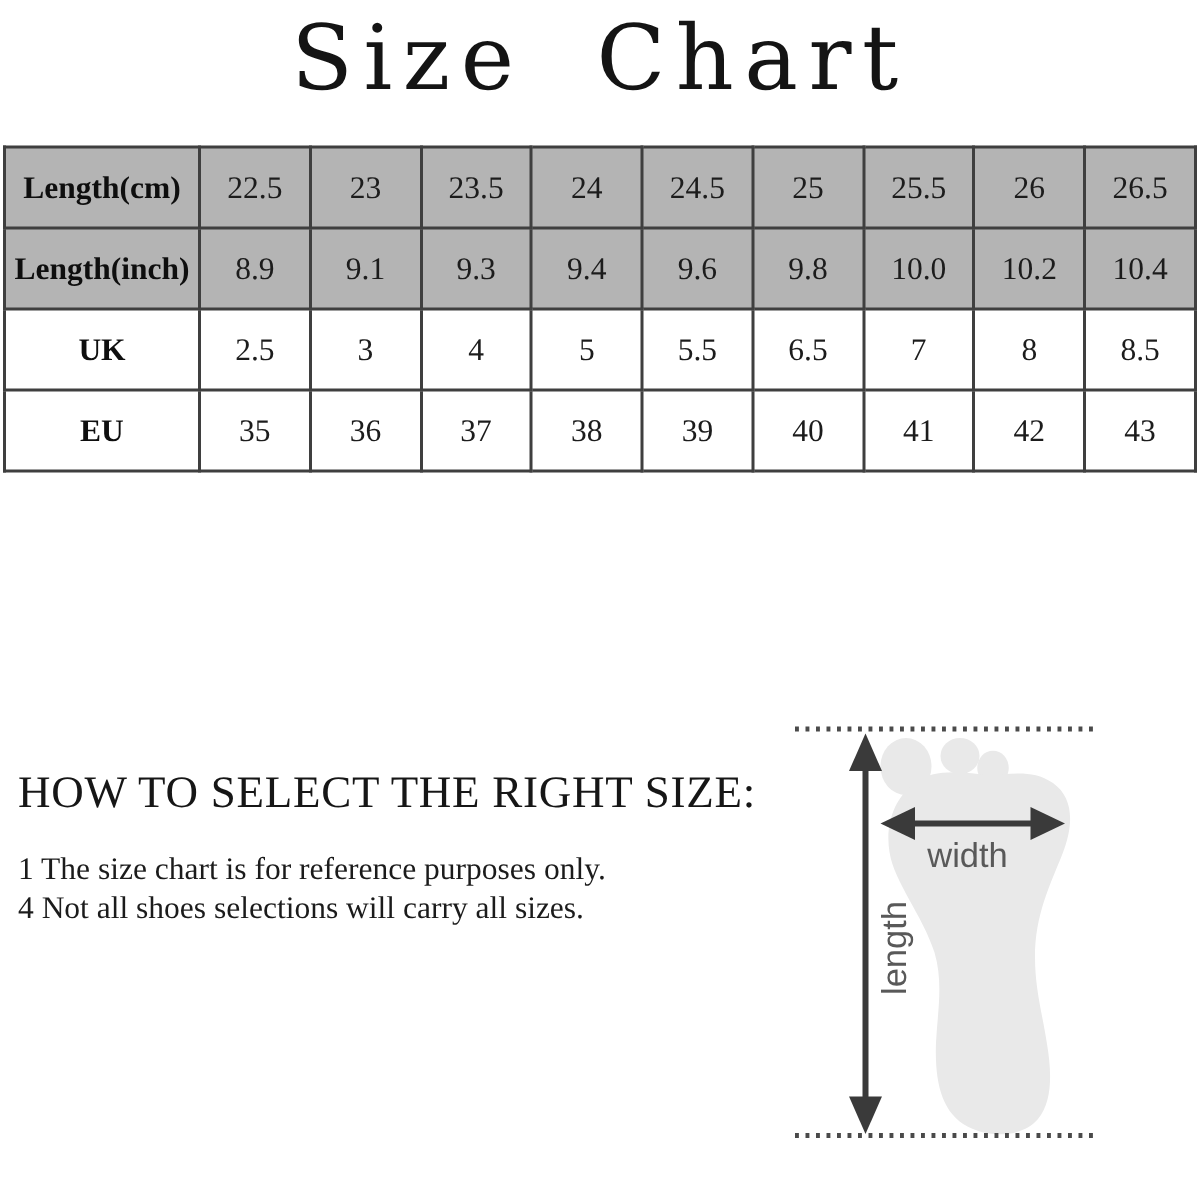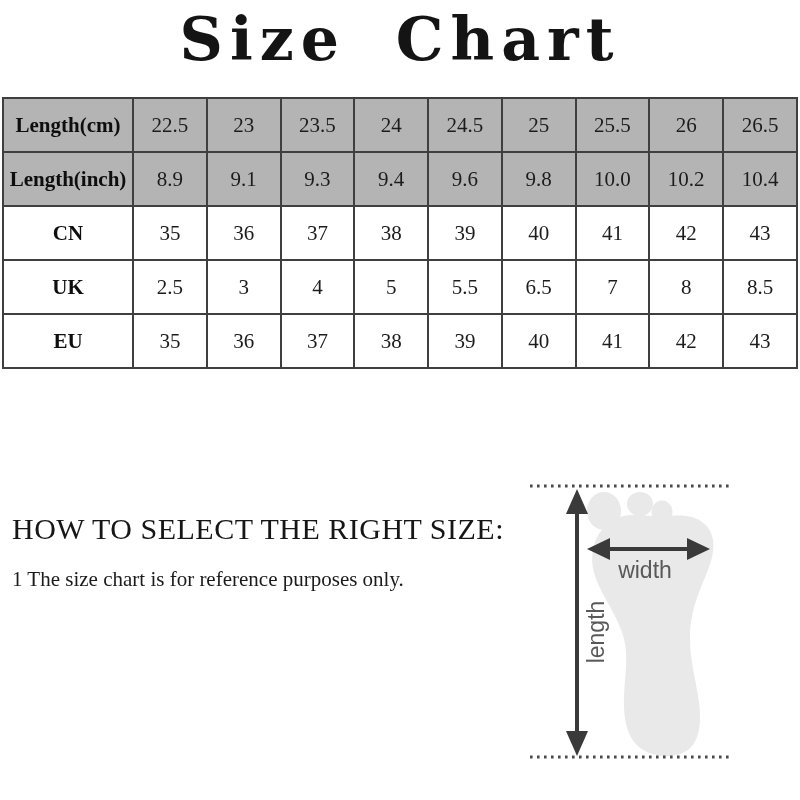--- a/index.html
+++ b/index.html
@@ -12,21 +12,21 @@
     color: var(--text-primary, #111);
   }
 
   
   .page-title {
     position: absolute;
     left: 0; right: 0; top: 4px;
     margin: 0;
     text-align: center;
     font-family: "DejaVu Serif", serif;
-    font-weight: 700;
+    font-weight: 400;
     font-size: 60px;
     letter-spacing: 7px;
     word-spacing: 22px;
     color: #141414;
   }
 
   
   table.size-table {
     position: absolute;
     left: 2px; top: 97px;
@@ -143,32 +143,20 @@
         <td>9.1</td>
         <td>9.3</td>
         <td>9.4</td>
         <td>9.6</td>
         <td>9.8</td>
         <td>10.0</td>
         <td>10.2</td>
         <td>10.4</td>
       </tr>
       <tr>
-        <th>CN</th>
-        <td>35</td>
-        <td>36</td>
-        <td>37</td>
-        <td>38</td>
-        <td>39</td>
-        <td>40</td>
-        <td>41</td>
-        <td>42</td>
-        <td>43</td>
-      </tr>
-      <tr>
         <th>UK</th>
         <td>2.5</td>
         <td>3</td>
         <td>4</td>
         <td>5</td>
         <td>5.5</td>
         <td>6.5</td>
         <td>7</td>
         <td>8</td>
         <td>8.5</td>
@@ -185,20 +173,21 @@
         <td>42</td>
         <td>43</td>
       </tr>
     </tbody>
 </table>
 
 <section class="guide">
   <h2>HOW TO SELECT THE RIGHT SIZE:</h2>
   <ul>
       <li>1 The size chart is for reference purposes only.</li>
+      <li>4 Not all shoes selections will carry all sizes.</li>
     </ul>
 </section>
 
 <figure class="diagram">
   <svg viewBox="0 0 280 320" width="280" height="320" xmlns="http://www.w3.org/2000/svg">
     <g class="foot">
       <ellipse cx="84" cy="41" rx="17" ry="19"></ellipse>
       <ellipse cx="120" cy="34" rx="13" ry="12"></ellipse>
       <ellipse cx="142" cy="42" rx="10.5" ry="11.5"></ellipse>
       <ellipse cx="160" cy="58" rx="9.5" ry="9.5"></ellipse>

